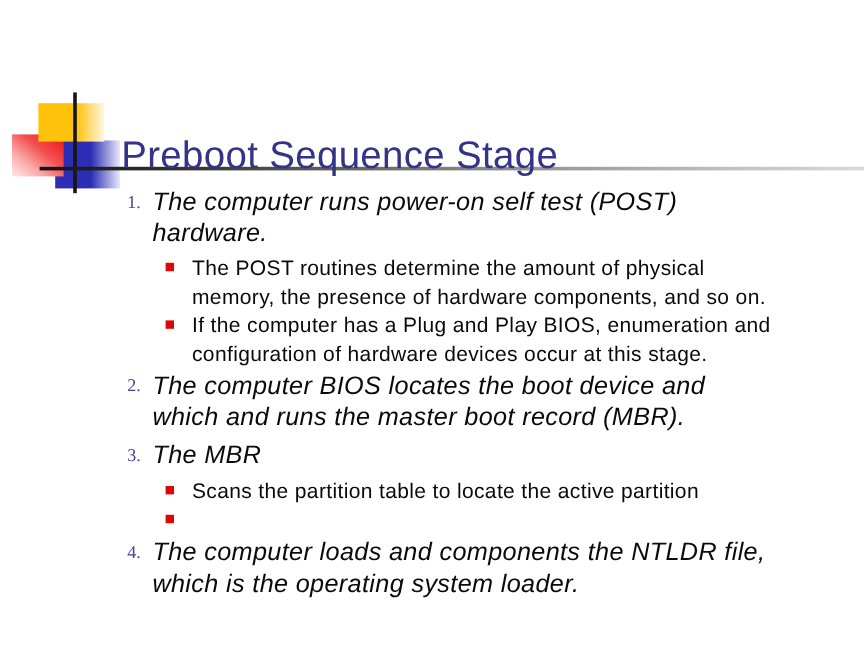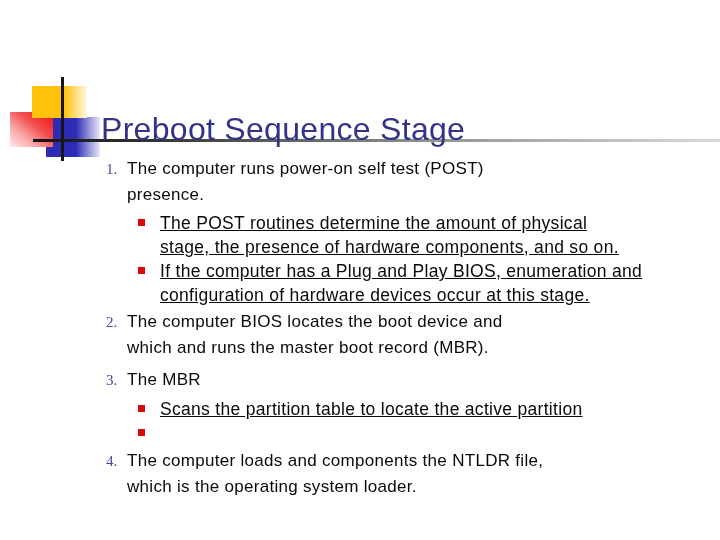--- a/index.html
+++ b/index.html
@@ -37,32 +37,32 @@
   }
   
   .content{position:absolute;left:103px;top:156px;width:600px;z-index:5;}
   .item{display:flex;}
   .item .num{
     flex:none;width:24px;padding-left:3px;box-sizing:border-box;
     font-family:"Liberation Serif","DejaVu Serif",serif;
     font-size:15px;line-height:26px;color:var(--c-number);
   }
   .item .itext{
-    font-size:17px;line-height:26px;letter-spacing:0.3px;
-    color:var(--c-body);white-space:nowrap;
+    font-size:21px;line-height:26px;letter-spacing:0.3px;
+    color:var(--c-body);white-space:nowrap;font-style:italic;
   }
   .subs{margin:0;}
   .sub{display:flex;padding-left:35px;}
   .sub .sq{
     flex:none;width:7px;height:7px;margin-top:8px;margin-right:15px;
     background:var(--c-bullet);
   }
   .sub .stext{
     font-size:17.5px;line-height:24px;letter-spacing:0.3px;
-    color:var(--c-body);white-space:nowrap;text-decoration:underline;
+    color:var(--c-body);white-space:nowrap;
   }
   .mt-subs1{margin-top:3px;}
   .mt-item2{margin-top:2px;}
   .mt-item3{margin-top:6px;}
   .mt-subs3{margin-top:4px;}
   .mt-item4{margin-top:12px;}
   
   .page-number{
     position:absolute;left:666px;top:538px;z-index:5;
     font-size:13px;color:#1d1d1d;
@@ -78,30 +78,30 @@
 <div class="title-rule"></div>
 
 <div class="slide-title">Preboot Sequence Stage</div>
 
 <div class="content">
 
   <div class="item">
     <div class="num">1.</div>
     <div>
       <div class="itext">The computer runs power-on self test (POST)</div>
-      <div class="itext">presence.</div>
+      <div class="itext">hardware.</div>
     </div>
   </div>
 
   <div class="subs mt-subs1">
     <div class="sub">
       <div class="sq"></div>
       <div>
         <div class="stext">The POST routines determine the amount of physical</div>
-        <div class="stext">stage, the presence of hardware components, and so on.</div>
+        <div class="stext">memory, the presence of hardware components, and so on.</div>
       </div>
     </div>
     <div class="sub">
       <div class="sq"></div>
       <div>
         <div class="stext">If the computer has a Plug and Play BIOS, enumeration and</div>
         <div class="stext">configuration of hardware devices occur at this stage.</div>
       </div>
     </div>
   </div>

